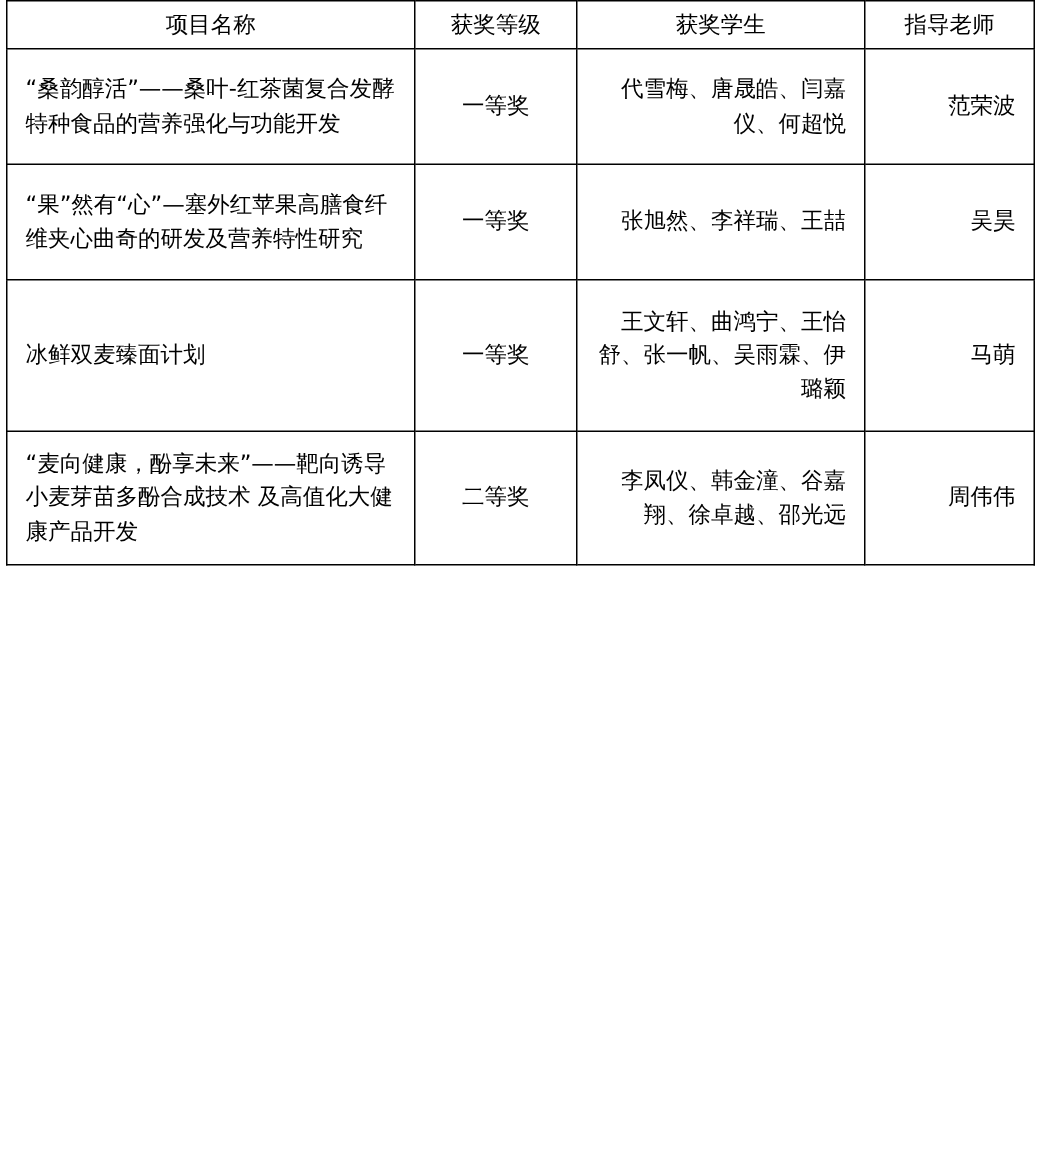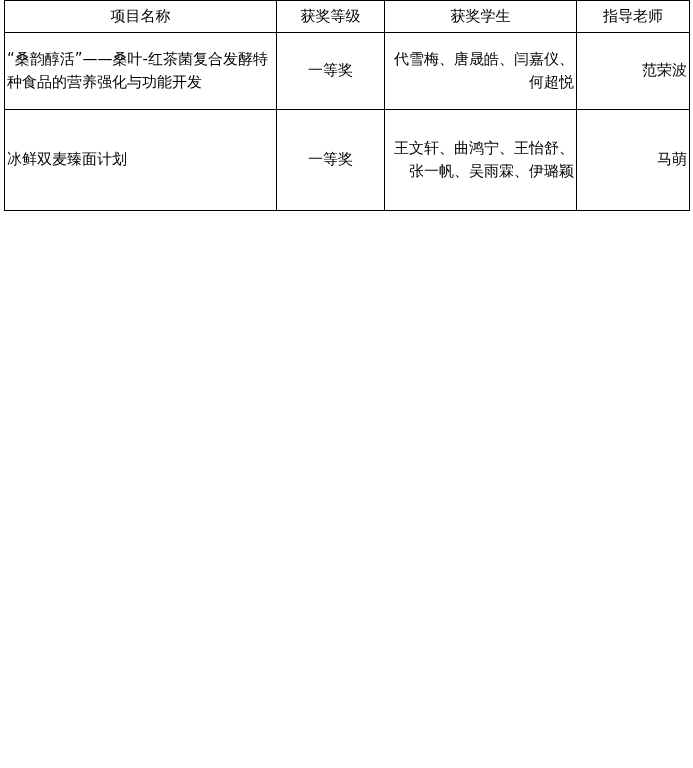--- a/index.html
+++ b/index.html
@@ -22,21 +22,21 @@
   }
   table.award-table {
     border-collapse: collapse;
     width: 685px;
     table-layout: fixed;
     margin: 0;
   }
   table.award-table td,
   table.award-table th {
     border: 1px solid #000000;
-    padding: 4px 2px;
+    padding: 4px 12px;
     vertical-align: middle;
     font-weight: normal;
     font-size: 15px;
     line-height: 1.5;
   }
   thead td, thead th {
     text-align: center;
     font-size: 18px;
     padding-top: 5px;
     padding-bottom: 5px;
@@ -93,21 +93,33 @@
         <th>指导老师</th>
       </tr>
     </thead>
     <tbody>
       <tr class="r0">
         <td class="project">“桑韵醇活”——桑叶-红茶菌复合发酵特种食品的营养强化与功能开发</td>
         <td class="level">一等奖</td>
         <td class="students">代雪梅、唐晟皓、闫嘉仪、何超悦</td>
         <td class="teacher">范荣波</td>
       </tr>
+      <tr class="r2">
+        <td class="project">“果”然有“心”—塞外红苹果高膳食纤维夹心曲奇的研发及营养特性研究</td>
+        <td class="level">一等奖</td>
+        <td class="students">张旭然、李祥瑞、王喆</td>
+        <td class="teacher">吴昊</td>
+      </tr>
       <tr class="r3">
         <td class="project">冰鲜双麦臻面计划</td>
         <td class="level">一等奖</td>
         <td class="students">王文轩、曲鸿宁、王怡舒、张一帆、吴雨霖、伊璐颖</td>
         <td class="teacher">马萌</td>
       </tr>
+      <tr class="r6">
+        <td class="project">“麦向健康，酚享未来”——靶向诱导小麦芽苗多酚合成技术 及高值化大健康产品开发</td>
+        <td class="level">二等奖</td>
+        <td class="students">李凤仪、韩金潼、谷嘉翔、徐卓越、邵光远</td>
+        <td class="teacher">周伟伟</td>
+      </tr>
     </tbody>
   </table>
 </div>
 
 </body></html>

